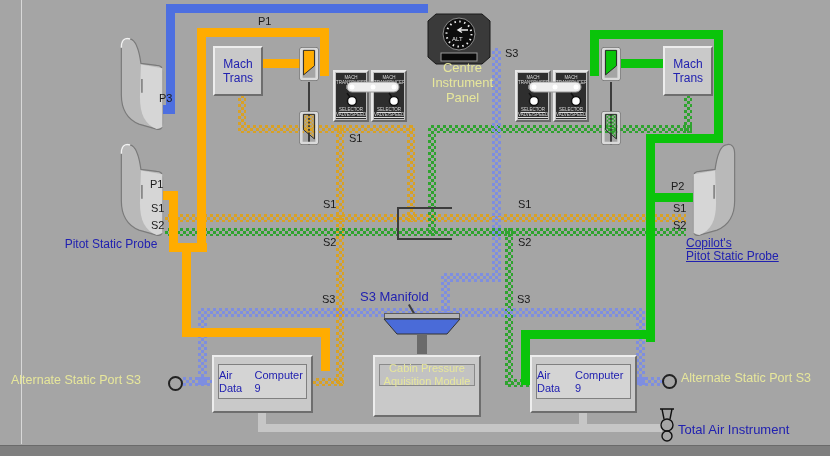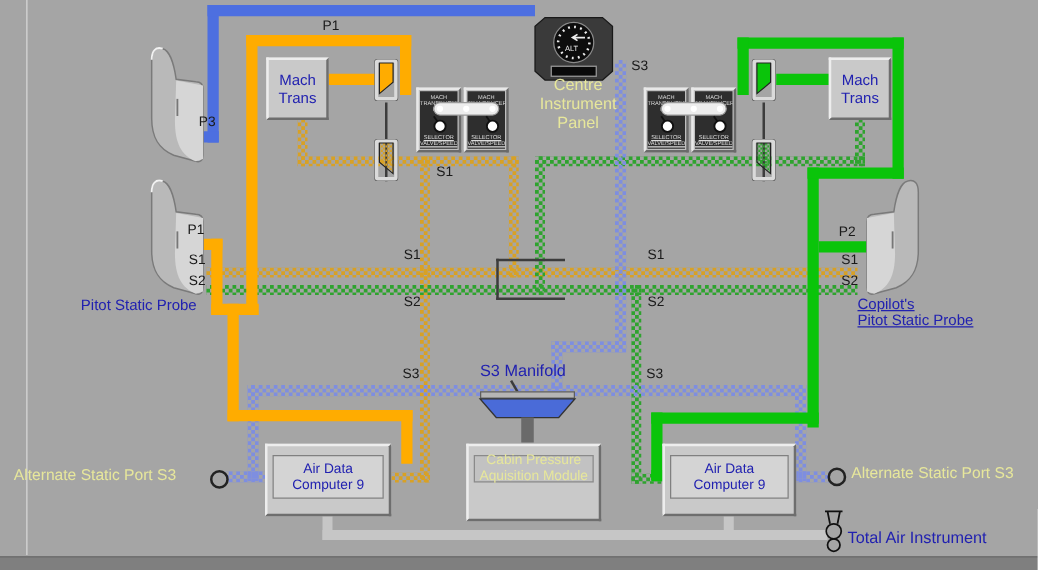--- a/index.html
+++ b/index.html
@@ -19,21 +19,21 @@
   .lb-khaki{position:absolute;font-size:12px;line-height:1.1;color:#E7E79B;white-space:nowrap;}
   .ctr{text-align:center;}
   .bevel-box{position:absolute;background:#C9C9C9;border:2px solid;border-color:#EDEDED #6E6E6E #6E6E6E #EDEDED;box-sizing:border-box;}
   .mach-text{width:100%;height:100%;display:flex;flex-direction:column;justify-content:center;align-items:center;
              color:#2121B0;font-size:12px;line-height:14px;}
   .tx-outer{position:absolute;width:36px;height:52px;background:#BFBFBF;border:2px solid;border-color:#E8E8E8 #6A6A6A #6A6A6A #E8E8E8;box-sizing:border-box;}
   .tx-inner{position:absolute;inset:1px;background:#2E2E2E;color:#DCDCDC;font-size:4.5px;line-height:5px;text-align:center;overflow:hidden;}
   .tx-top{margin-top:2px;}
   .tx-bot{position:absolute;bottom:2px;left:0;right:0;text-decoration:underline;}
   .adc-inner{position:absolute;background:#D4D4D4;border:1px solid #808080;box-sizing:border-box;
-             display:flex;flex-direction:column;justify-content:center;align-items:center;font-size:11px;line-height:13px;color:#2121B0;}
+             display:flex;flex-direction:row;justify-content:center;align-items:center;font-size:11px;line-height:13px;color:#2121B0;}
   .cpam-inner{position:absolute;background:#C2C2C2;border:1px solid #8A8A8A;box-sizing:border-box;
              display:flex;flex-direction:column;justify-content:center;align-items:center;font-size:11px;line-height:13px;color:#E7E79B;}
   .port-circle{position:absolute;width:11px;height:11px;border:2px solid #222;border-radius:50%;background:#A5A5A5;}
   svg{position:absolute;overflow:visible;}
 </style>
 </head>
 <body>
 
 <div id="stage">
 
@@ -302,19 +302,19 @@
   <span class="lb" style="left:518px;top:237px;">S2</span>
   <span class="lb" style="left:517px;top:294px;">S3</span>
 
   <div class="lb-blue ctr" style="left:36px;top:238px;width:150px;">
     <div>Pitot Static Probe</div>
   </div>
   <div class="lb-blue" style="left:686px;top:237px;text-decoration:underline;">
     <div>Copilot's</div>
     <div>Pitot Static Probe</div>
   </div>
-  <span class="lb-blue" style="left:360px;top:290px;font-size:13px;margin-left:24px;">S3 Manifold</span>
+  <span class="lb-blue" style="left:360px;top:290px;font-size:13px;">S3 Manifold</span>
   <span class="lb-blue" style="left:678px;top:423px;font-size:13px;">Total Air Instrument</span>
 
   <span class="lb-khaki" style="left:11px;top:374px;font-size:12.5px;">Alternate Static Port S3</span>
   <span class="lb-khaki" style="left:681px;top:372px;font-size:12.5px;">Alternate Static Port S3</span>
 
 </div>
 
 </body></html>

